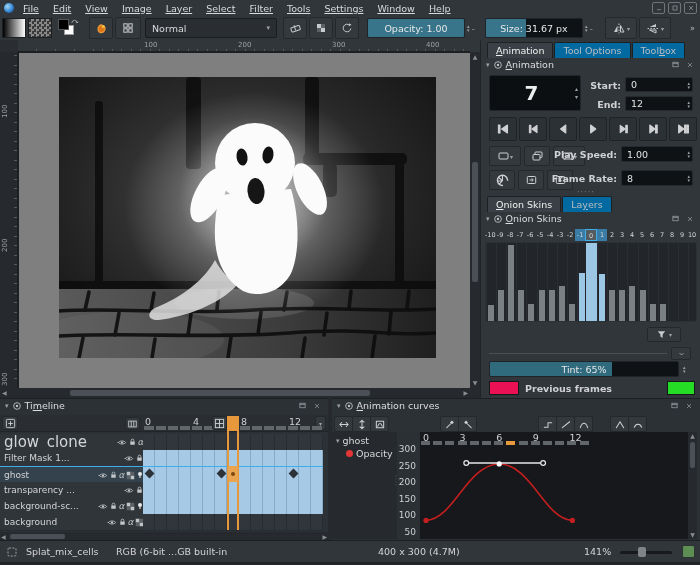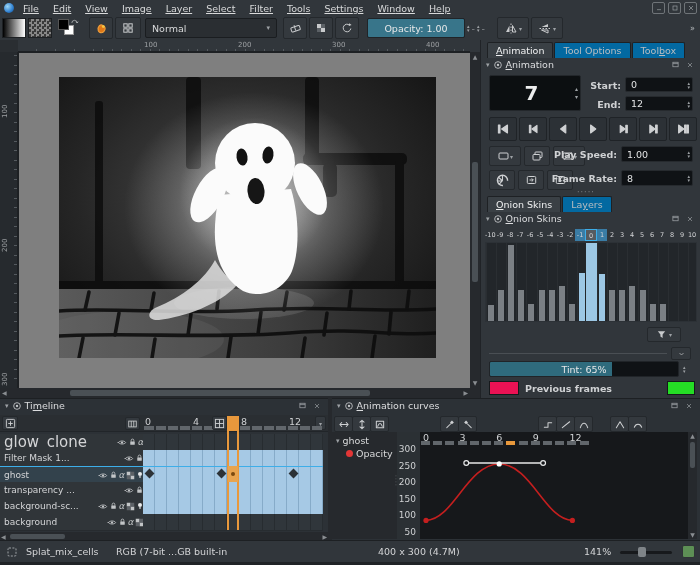--- a/index.html
+++ b/index.html
@@ -157,20 +157,27 @@
       <div class="txt">
           <span>Opacity:</span>
           <span>1.00</span>
         </div>
     </div>
     <span class="spinner">
         <i>▴</i>
         <i>▾</i>
       </span>
     <span style="color:#8a8e92;">-</span>
+    <div class="slider" style="width:96px;margin-left:10px;">
+      <div class="fill" id="size-fill" style="width: 42%;"></div>
+      <div class="txt">
+          <span>Size:</span>
+          <span>31.67 px</span>
+        </div>
+    </div>
     <span class="spinner">
         <i>▴</i>
         <i>▾</i>
       </span>
     <span style="color:#8a8e92;">-</span>
     <div class="tbtn" style="width:30px;margin-left:12px;">
       <svg width="14" height="13" viewBox="0 0 14 12" stroke="#c8cacc" fill="none">
           <path d="M7,1 V11" stroke-dasharray="1.5,1.5"></path>
           <polygon points="5.5,3 2,9.5 5.5,9.5" fill="#c8cacc" stroke="none"></polygon>
           <polygon points="8.5,3 12,9.5 8.5,9.5"></polygon>
@@ -929,21 +936,21 @@
       <div class="sthumb" style="left:2px;top:10px;width:5px;height:26px;"></div>
       <span class="sarrow" style="left:0;bottom:0;width:9px;">▼</span>
     </div>
   </div>
 
   <div id="statusbar">
     <svg class="abs" style="left:6px;top:5px;" width="12" height="12" viewBox="0 0 12 12" fill="none" stroke="#9da1a5">
         <rect x="2" y="2" width="8" height="8" rx="1" stroke-dasharray="2,1.4"></rect>
       </svg>
     <span style="left:26px;">Splat_mix_cells</span>
-    <span style="left:116px;">RGB (7-bit ...GB built-in</span>
+    <span style="left:116px;">RGB (6-bit ...GB built-in</span>
     <span style="left:378px;">400 x 300 (4.7M)</span>
     <span style="left:584px;">141%</span>
     <div class="abs" style="left:620px;top:10px;width:52px;height:3px;background:#17191c;border-radius:2px;">
       <div class="abs" id="zoom-handle" style="top: -4px; width: 8px; height: 10px; background: rgb(127, 132, 136); border-radius: 2px; left: 17.6px;"></div>
     </div>
     <div class="abs" style="left:682px;top:4px;width:13px;height:13px;background:#5d8f55;border:1px solid #2f3336;border-radius:2px;"></div>
   </div>
   <div id="bottom-strip"></div>
 </div>
 

